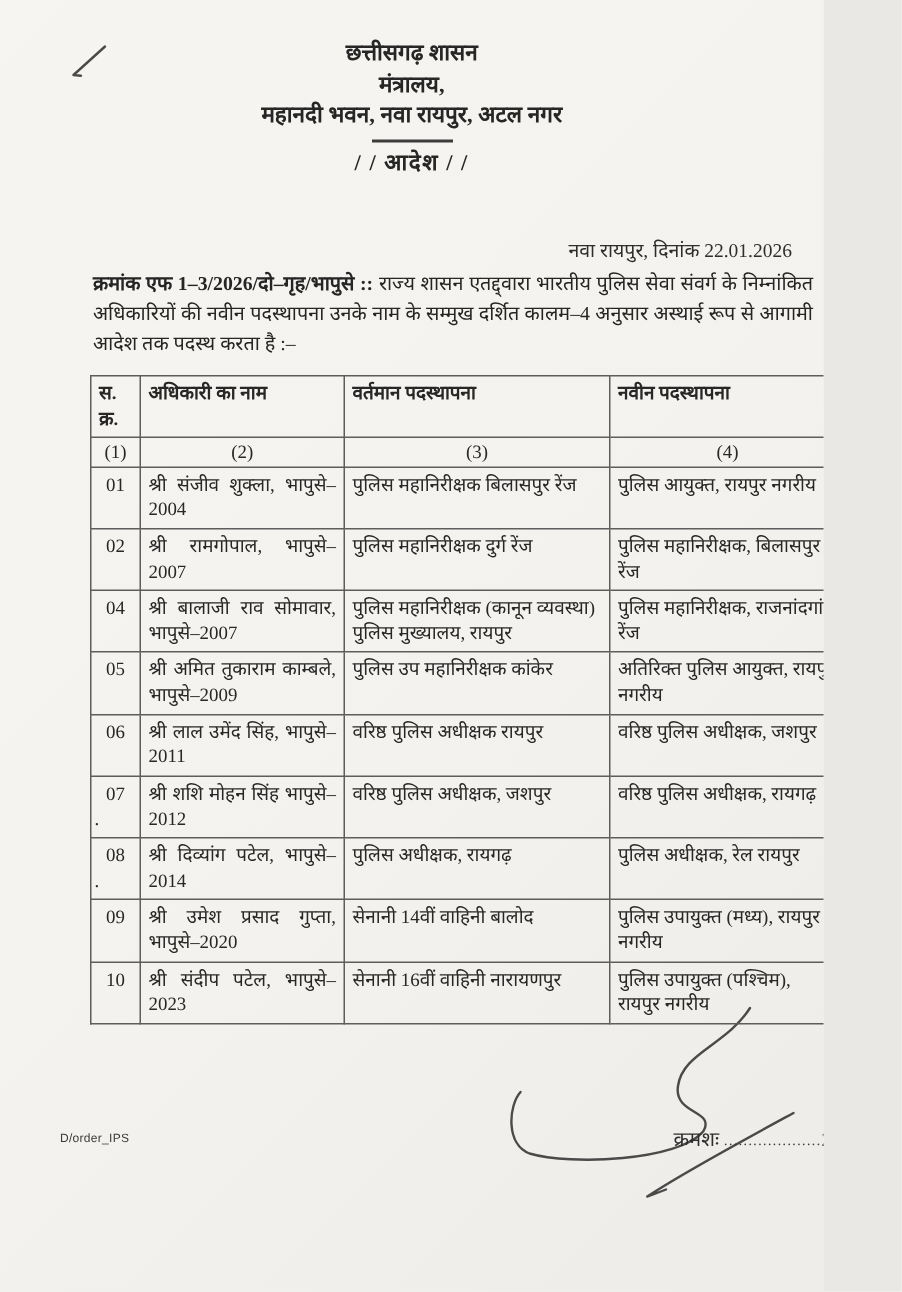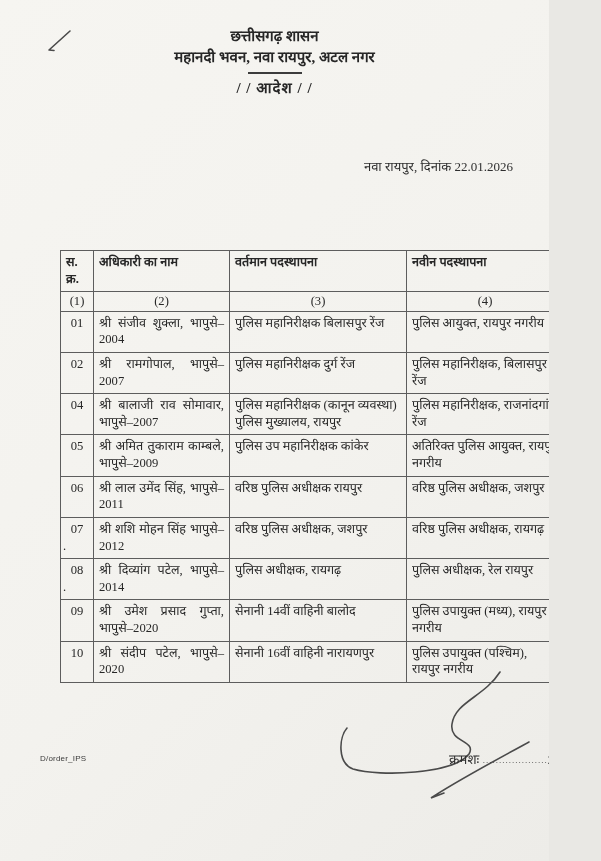--- a/index.html
+++ b/index.html
@@ -21,21 +21,21 @@
   .header-block{
     position:absolute;top:26px;left:0;right:0;text-align:center;
     font-weight:bold;font-size:15px;line-height:1.38;color:#262626;
   }
   .header-divider{
     width:54px;height:2px;background:#3c3c3c;margin:5px auto 4px auto;
   }
   .order-heading{font-weight:bold;font-size:15px;letter-spacing:1px;}
 
   .date-line{
-    position:absolute;top:157px;right:36px;
+    position:absolute;top:157px;right:21px;
     font-size:13px;color:#2e2e2e;
   }
 
   .intro{
     position:absolute;top:179px;left:62px;width:480px;
     font-size:13.2px;line-height:1.52;text-align:justify;color:#252525;
   }
   .intro .ref{font-weight:bold;}
 
   table.order-table{
@@ -80,27 +80,31 @@
 <div class="page">
 
   <svg class="pen-marks" viewBox="0 0 601 861" xmlns="http://www.w3.org/2000/svg">
     <path d="M 49 50 L 70 31 M 49 50 l 5 0.5"></path>
     <path d="M 500 672 C 484 697 455 702 452 724 C 449 743 477 740 469 754 C 453 774 380 777 353 769 C 337 763 339 737 347 728"></path>
     <path d="M 529 742 C 494 761 455 782 431 798 L 444 793"></path>
   </svg>
 
   <div class="header-block">
     <div>छत्तीसगढ़ शासन</div>
+    <div>मंत्रालय,</div>
     <div>महानदी भवन, नवा रायपुर, अटल नगर</div>
     <div class="header-divider"></div>
     <div class="order-heading">/ / आदेश / /</div>
   </div>
 
   <div class="date-line">नवा रायपुर, दिनांक 22.01.2026</div>
 
+  <div class="intro">
+    <span class="ref">क्रमांक एफ 1–3/2026/दो–गृह/भापुसे ::</span><span> राज्य शासन एतद्द्वारा भारतीय पुलिस सेवा संवर्ग के निम्नांकित अधिकारियों की नवीन पदस्थापना उनके नाम के सम्मुख दर्शित कालम–4 अनुसार अस्थाई रूप से आगामी आदेश तक पदस्थ करता है :–</span>
+  </div>
 
   <table class="order-table">
     <colgroup>
         <col class="c-sn">
         <col class="c-name">
         <col class="c-cur">
         <col class="c-new">
       </colgroup>
     <thead>
       <tr>
@@ -172,21 +176,21 @@
 
     <tr>
       <td class="sn-cell">09</td>
       <td class="name-cell">श्री उमेश प्रसाद गुप्ता, भापुसे–2020</td>
       <td>सेनानी 14वीं वाहिनी बालोद</td>
       <td>पुलिस उपायुक्त (मध्य), रायपुर नगरीय</td>
     </tr>
 
     <tr>
       <td class="sn-cell">10</td>
-      <td class="name-cell">श्री संदीप पटेल, भापुसे–2020</td>
+      <td class="name-cell">श्री संदीप पटेल, भापुसे–2023</td>
       <td>सेनानी 16वीं वाहिनी नारायणपुर</td>
       <td>पुलिस उपायुक्त (पश्चिम), रायपुर नगरीय</td>
     </tr>
   </tbody>
   </table>
 
   <div class="footer-left">D/order_IPS</div>
   <div class="continuation">
     <span>क्रमशः</span>
     <span class="dots">....................</span><span class="pageno">2</span>

